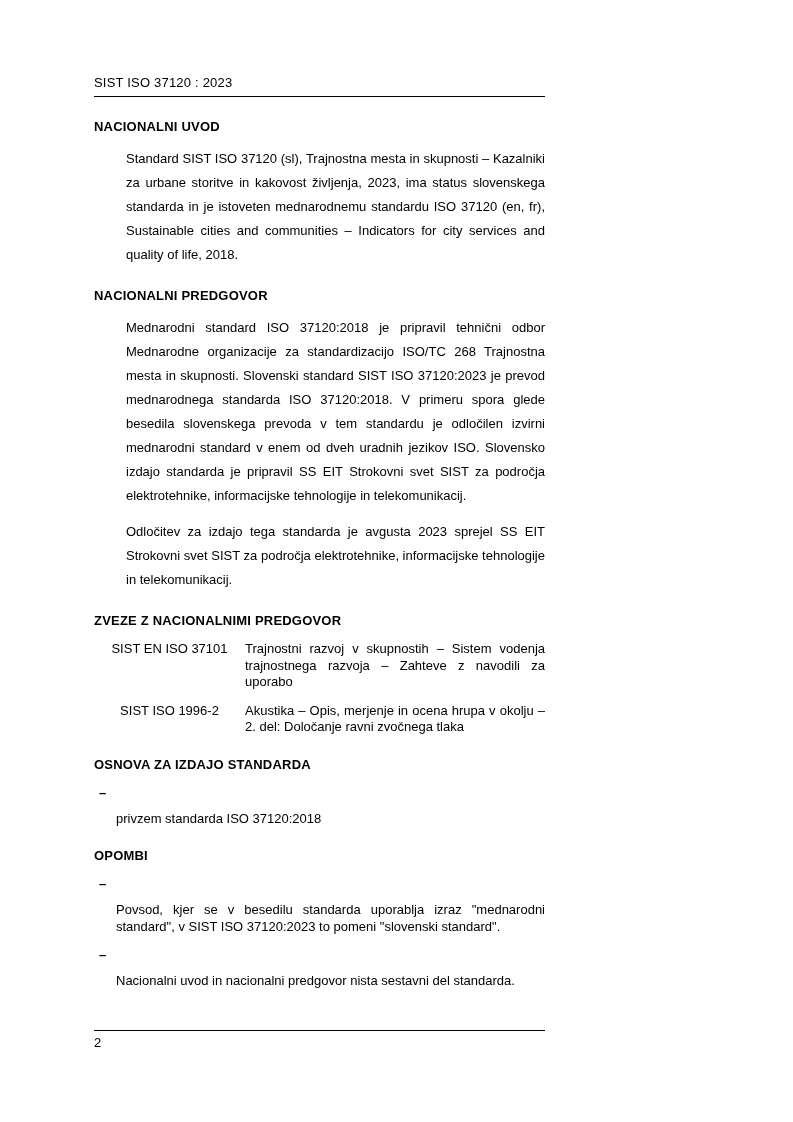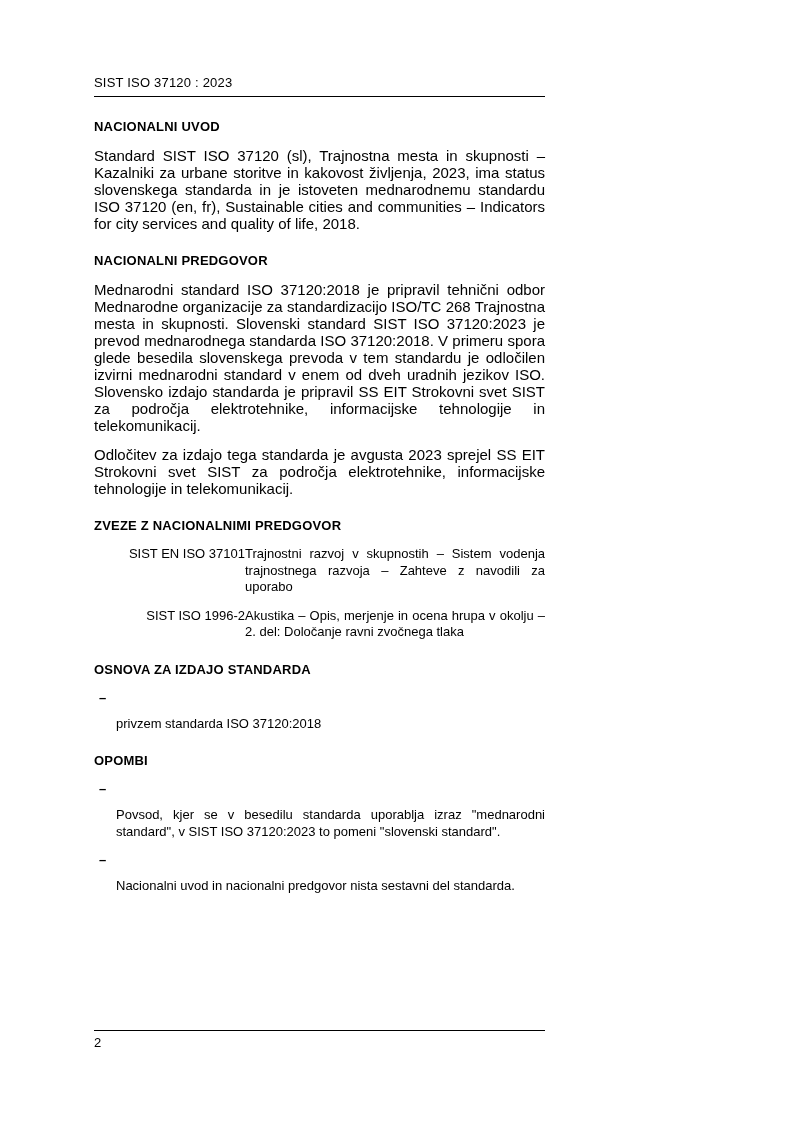--- a/index.html
+++ b/index.html
@@ -24,33 +24,34 @@
     margin-bottom: 22px;
   }
   h2.sec-heading {
     font-size: 13px;
     font-weight: bold;
     margin-top: 21px;
     margin-bottom: 13px;
     letter-spacing: 0.2px;
   }
   p.body-text {
-    font-size: 15px;
-    line-height: 17px;
+    font-size: 13px;
+    line-height: 24px;
     text-align: justify;
     margin-bottom: 12px;
+    margin-left: 32px;
   }
   .ref-row {
     display: grid;
     grid-template-columns: 151px 1fr;
     font-size: 13px;
     line-height: 16.5px;
     margin-bottom: 12px;
   }
-  .ref-id { text-align: right; }
+  .ref-id { text-align: center; }
   .ref-title { text-align: justify; }
   .bullet-item {
     display: flex;
     font-size: 13px;
     line-height: 16.5px;
     margin-bottom: 12px;
   }
   .bullet-item .dash {
     font-weight: bold;
     width: 22px;

